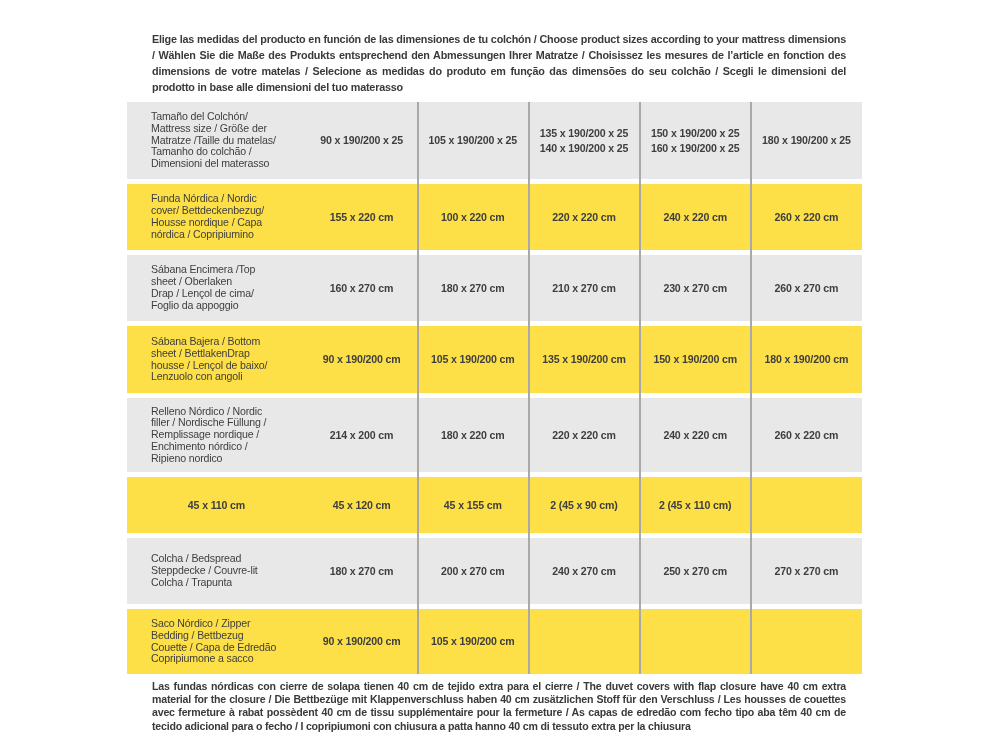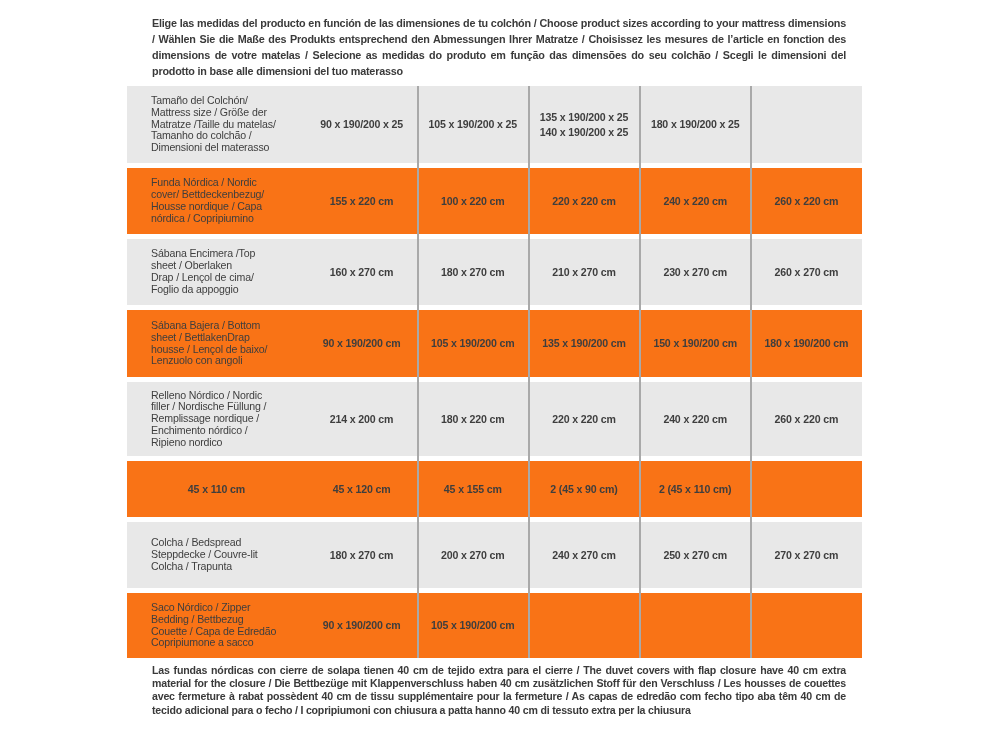--- a/index.html
+++ b/index.html
@@ -1,39 +1,39 @@
 <!DOCTYPE html>
 <html><head>
 <meta charset="utf-8">
 <style>
   html,body { margin:0; padding:0; }
   body {
     width:1000px; height:750px; background:#ffffff; position:relative;
     font-family:"Liberation Sans", sans-serif; overflow:hidden;
   }
-  .sheet { position:absolute; left:127px; top:15px; width:735px; }
+  .sheet { position:absolute; left:127px; top:31px; width:735px; }
 
   .intro, .footnote {
     margin:0 16px 0 25px;
     font-size:10.8px; font-weight:bold; color:#3a3a3a;
     text-align:justify; letter-spacing:-0.2px;
   }
   .intro    { line-height:16px; }
   .footnote { line-height:13.2px; margin-top:6px; font-size:10.6px; }
 
   .table-wrap { position:relative; margin-top:7px; }
 
   .trow {
     display:grid;
     grid-template-columns:179px 1fr 1fr 1fr 1fr 1fr;
     align-items:center;
     margin-bottom:5px;
   }
   .trow.gray  { background:#e8e8e8; }
-  .trow.light { background:#f97316; }
+  .trow.light { background:#fde047; }
   .r1 { min-height:77px; }
   .r2 { min-height:66px; }
   .r3 { min-height:66px; }
   .r4 { min-height:67px; }
   .r5 { min-height:74px; }
   .r6 { min-height:56px; }
   .r7 { min-height:66px; }
   .r8 { min-height:65px; }
 
   .lbl {
@@ -64,20 +64,22 @@
     <div class="trow gray r1">
       <div class="lbl">Tamaño del Colchón/
 Mattress size / Größe der
 Matratze /Taille du matelas/
 Tamanho do colchão /
 Dimensioni del materasso</div>
       <div class="val">90 x 190/200 x 25</div>
       <div class="val">105 x 190/200 x 25</div>
       <div class="val">135 x 190/200 x 25
 140 x 190/200 x 25</div>
+      <div class="val">150 x 190/200 x 25
+160 x 190/200 x 25</div>
       <div class="val">180 x 190/200 x 25</div>
     </div>
 
     <div class="trow light r2">
       <div class="lbl">Funda Nórdica /  Nordic
 cover/ Bettdeckenbezug/
 Housse nordique  / Capa
 nórdica / Copripiumino</div>
       <div class="val">155 x 220 cm</div>
       <div class="val">100 x 220 cm</div>

